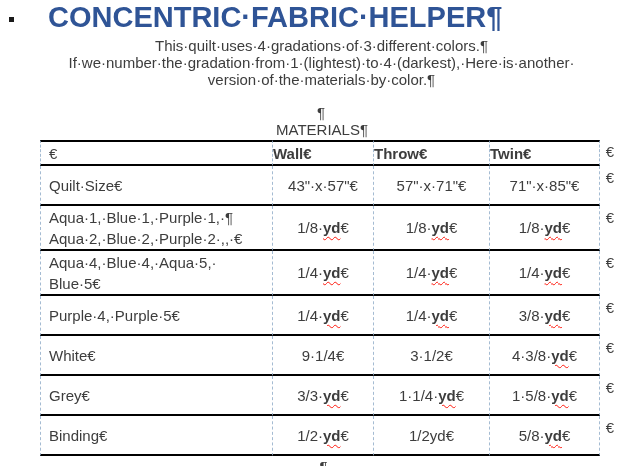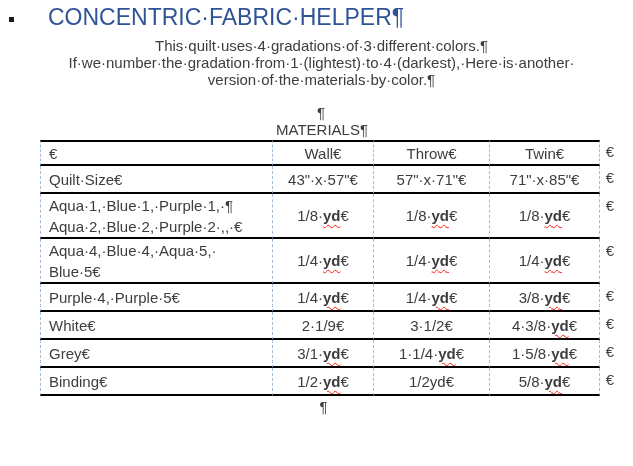--- a/index.html
+++ b/index.html
@@ -8,22 +8,22 @@
     font-family:"Liberation Sans", sans-serif;
     font-size:15px; color:#3d3d3d; overflow:hidden;
   }
   .page { position:relative; width:633px; height:466px; overflow:hidden; }
 
   .heading-bullet {
     position:absolute; left:9px; top:17px; width:5px; height:5px;
     background:#1a1a1a;
   }
   .title {
-    margin:4px 0 0 48px; font-size:23px; line-height:27px;
-    font-weight:400; color:#2F5496; letter-spacing:0;
+    margin:4px 0 0 48px; font-size:29px; line-height:27px;
+    font-weight:700; color:#2F5496; letter-spacing:0;
     white-space:nowrap;
   }
   p.body { margin:0 0 0 10px; line-height:17px; white-space:nowrap;text-align:center; }
   p.first-body { margin-top:6px; }
   p.empty-mark { margin-top:16px; margin-left:9px; }
   p.materials { margin-left:11px; }
   p.final-mark { margin-top:2px; margin-left:14px; }
 
   .wavy-red {
     text-decoration:underline; text-decoration-style:wavy;
@@ -40,24 +40,24 @@
   table.materials-table {
     border-collapse:separate; border-spacing:0; table-layout:fixed;
     margin:2px 0 0 40px; font-size:15px; color:#3d3d3d;
   }
   .materials-table td { box-sizing:border-box; padding:0; vertical-align:middle; line-height:21px; }
   .materials-table td.cell { border-bottom:2px solid #000000; border-left:1px dashed #a4bbd2; }
   .materials-table td.rightedge { border-right:1px dashed #a4bbd2; }
   .materials-table tr.h-header td.cell { border-top:2px solid #000000; }
   .materials-table td.label { text-align:left; padding-left:8px; }
   .materials-table td.val { text-align:center; }
-  .materials-table td.hdr { text-align:center; font-weight:400; }
+  .materials-table td.hdr { text-align:left; font-weight:700; }
   .materials-table td.eor { border:none; text-align:center; vertical-align:top; padding-top:1px; }
   .materials-table tr.h-header td { height:26px; }
-  .materials-table tr.h-s td { height:28px; }
+  .materials-table tr.h-s td { height:40px; }
   .materials-table tr.h-d td { height:45px; }
 </style>
 </head>
 <body>
 
 <div class="page">
 
   <span class="heading-bullet"></span>
 
   <h1 class="title">CONCENTRIC·FABRIC·HELPER¶</h1>
@@ -123,30 +123,30 @@
           </td>
           <td class="cell val"><span>1/4·</span><span class="wavy-red">yd</span><span>€</span></td>
           <td class="cell val"><span>1/4·</span><span class="wavy-red">yd</span><span>€</span></td>
           <td class="cell val rightedge"><span>3/8·</span><span class="wavy-red">yd</span><span>€</span></td>
           <td class="eor">€</td>
         </tr>
         <tr class="h-s">
           <td class="cell label">
             <div><span>White€</span></div>
           </td>
-          <td class="cell val"><span>2·1/9€</span></td>
+          <td class="cell val"><span>9·1/4€</span></td>
           <td class="cell val"><span>3·1/2€</span></td>
           <td class="cell val rightedge"><span>4·3/8·</span><span class="wavy-red">yd</span><span>€</span></td>
           <td class="eor">€</td>
         </tr>
         <tr class="h-s">
           <td class="cell label">
             <div><span>Grey€</span></div>
           </td>
-          <td class="cell val"><span>3/1·</span><span class="wavy-red">yd</span><span>€</span></td>
+          <td class="cell val"><span>3/3·</span><span class="wavy-red">yd</span><span>€</span></td>
           <td class="cell val"><span>1·1/4·</span><span class="wavy-red">yd</span><span>€</span></td>
           <td class="cell val rightedge"><span>1·5/8·</span><span class="wavy-red">yd</span><span>€</span></td>
           <td class="eor">€</td>
         </tr>
         <tr class="h-s">
           <td class="cell label">
             <div><span>Binding€</span></div>
           </td>
           <td class="cell val"><span>1/2·</span><span class="wavy-red">yd</span><span>€</span></td>
           <td class="cell val"><span>1/2yd€</span></td>

